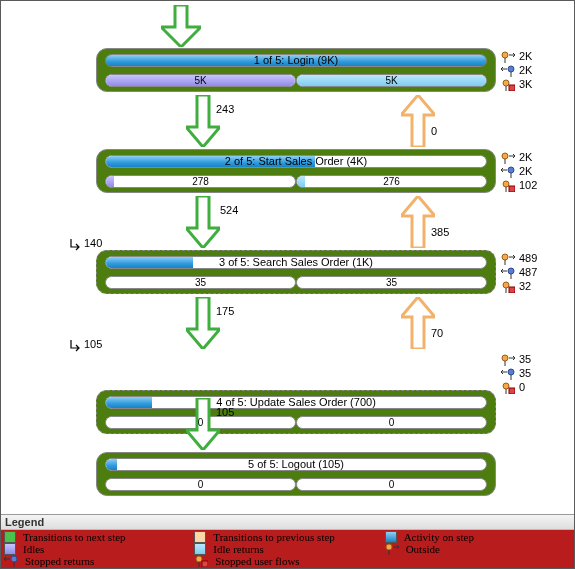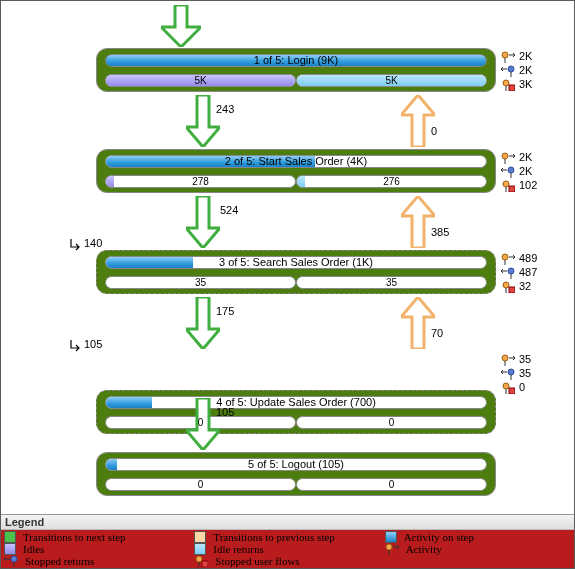--- a/index.html
+++ b/index.html
@@ -360,21 +360,21 @@
         <span class="sw idler"></span>
         <span>Idle returns</span>
       </div>
     <div class="legend-item">
         <span class="ico">
           <svg width="14" height="12">
             <circle cx="4" cy="4" r="3" fill="#f7a648" stroke="#995f17"></circle>
             <path d="M4 7 L4 12 M8 4 L14 4 M12 2 L14 4 L12 6" stroke="#333" fill="none"></path>
           </svg>
         </span>
-        <span>Activity</span>
+        <span>Outside</span>
       </div>
     <div class="legend-item">
         <span class="ico">
           <svg width="14" height="12">
             <circle cx="10" cy="4" r="3" fill="#5a7dcf" stroke="#2a4a99"></circle>
             <path d="M10 7 L10 12 M6 4 L0 4 M2 2 L0 4 L2 6" stroke="#333" fill="none"></path>
           </svg>
         </span>
         <span>Stopped returns</span>
       </div>

